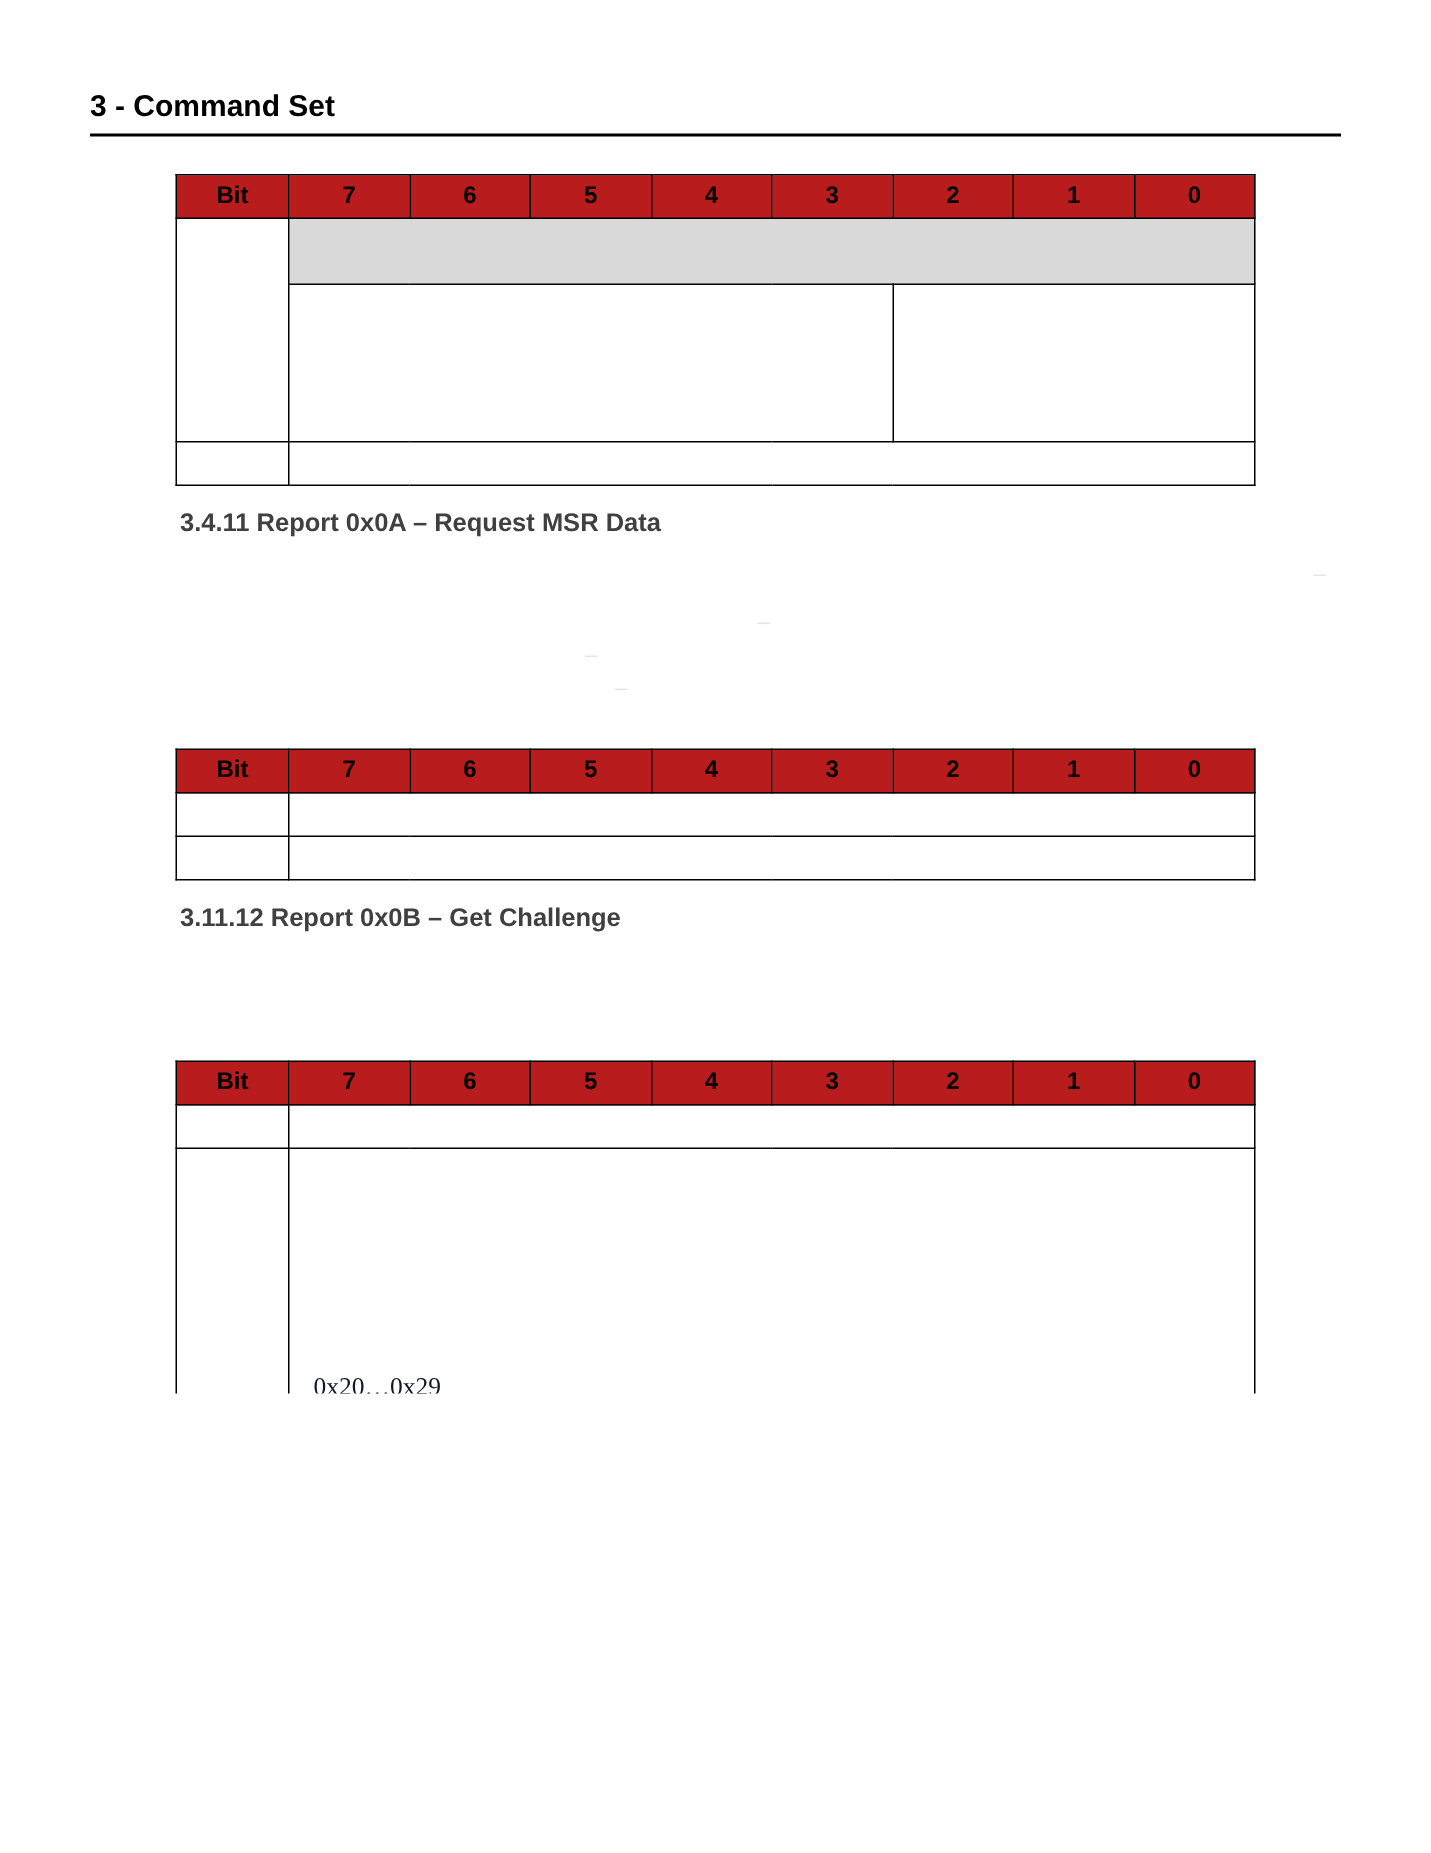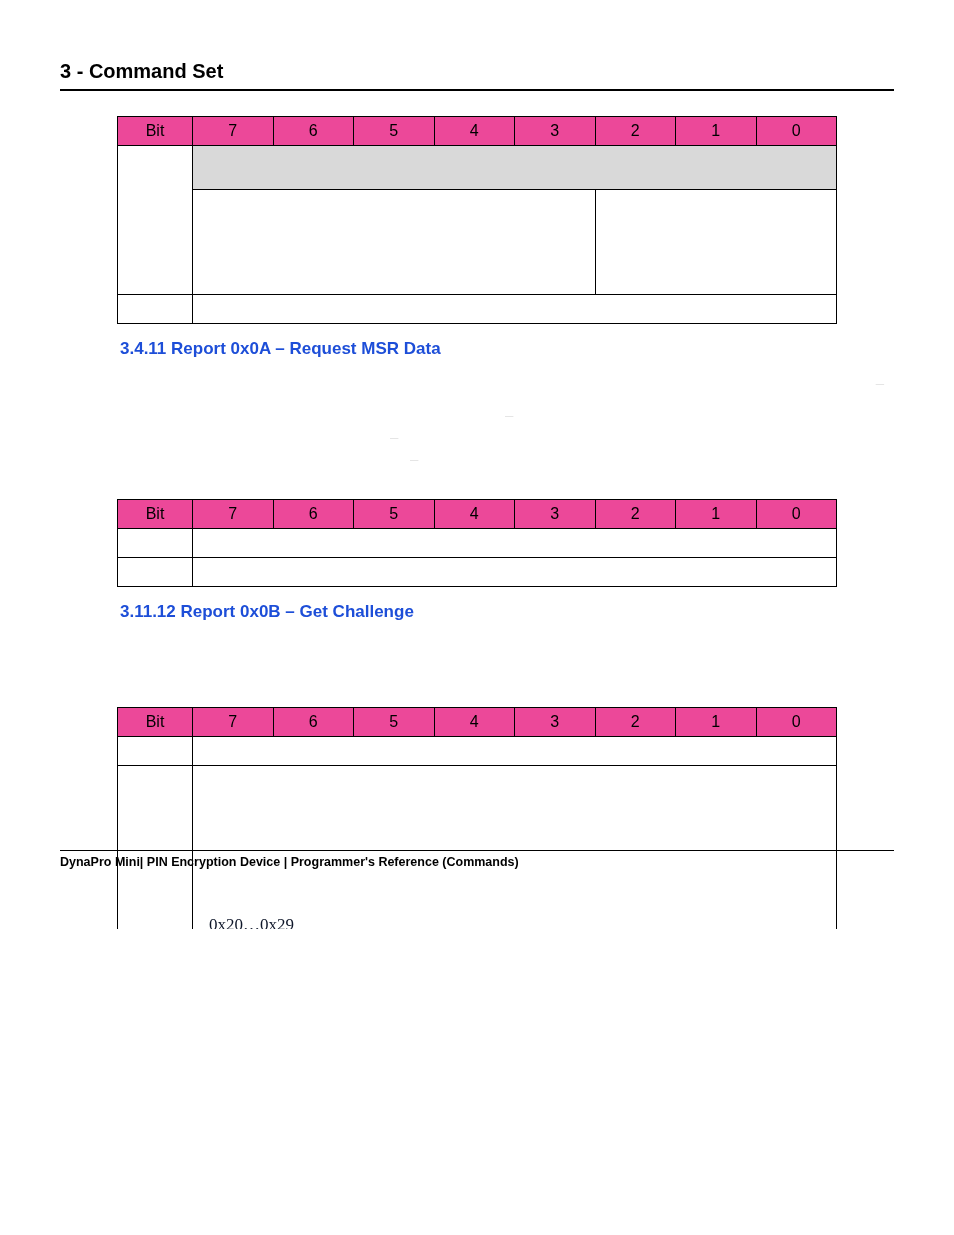--- a/index.html
+++ b/index.html
@@ -30,25 +30,25 @@
   }
   table.grid th, table.grid td {
     border: 1px solid #000;
     padding: 4px 6px;
     font-size: 16px;
     text-align: center;
     vertical-align: middle;
     height: 20px;
   }
   table.grid th {
-    background: #ec4899;
-    font-weight: normal;
+    background: #b91c1c;
+    font-weight: bold;
   }
   .section-title {
-    color: #1d4ed8;
+    color: #404040;
     font-weight: bold;
     font-size: 17px;
     margin: 10px 0 15px 60px;
   }
   .ghost-block {
     margin: 0 0 30px 60px;
     height: 95px;
     position: relative;
   }
   .ghost-dash { position: absolute; color:#e5e5e5; font-size:15px; }
@@ -197,15 +197,14 @@
     </tr>
     <tr>
       <td style="height:310px"></td>
       <td colspan="8" class="tallcell">
         <div class="snippet">0x20…0x29</div>
       </td>
     </tr>
   </tbody>
     </table>
 
-  <div class="footer">DynaPro Mini| PIN Encryption Device | Programmer's Reference (Commands)</div>
 
 </div>
 
 </body></html>

